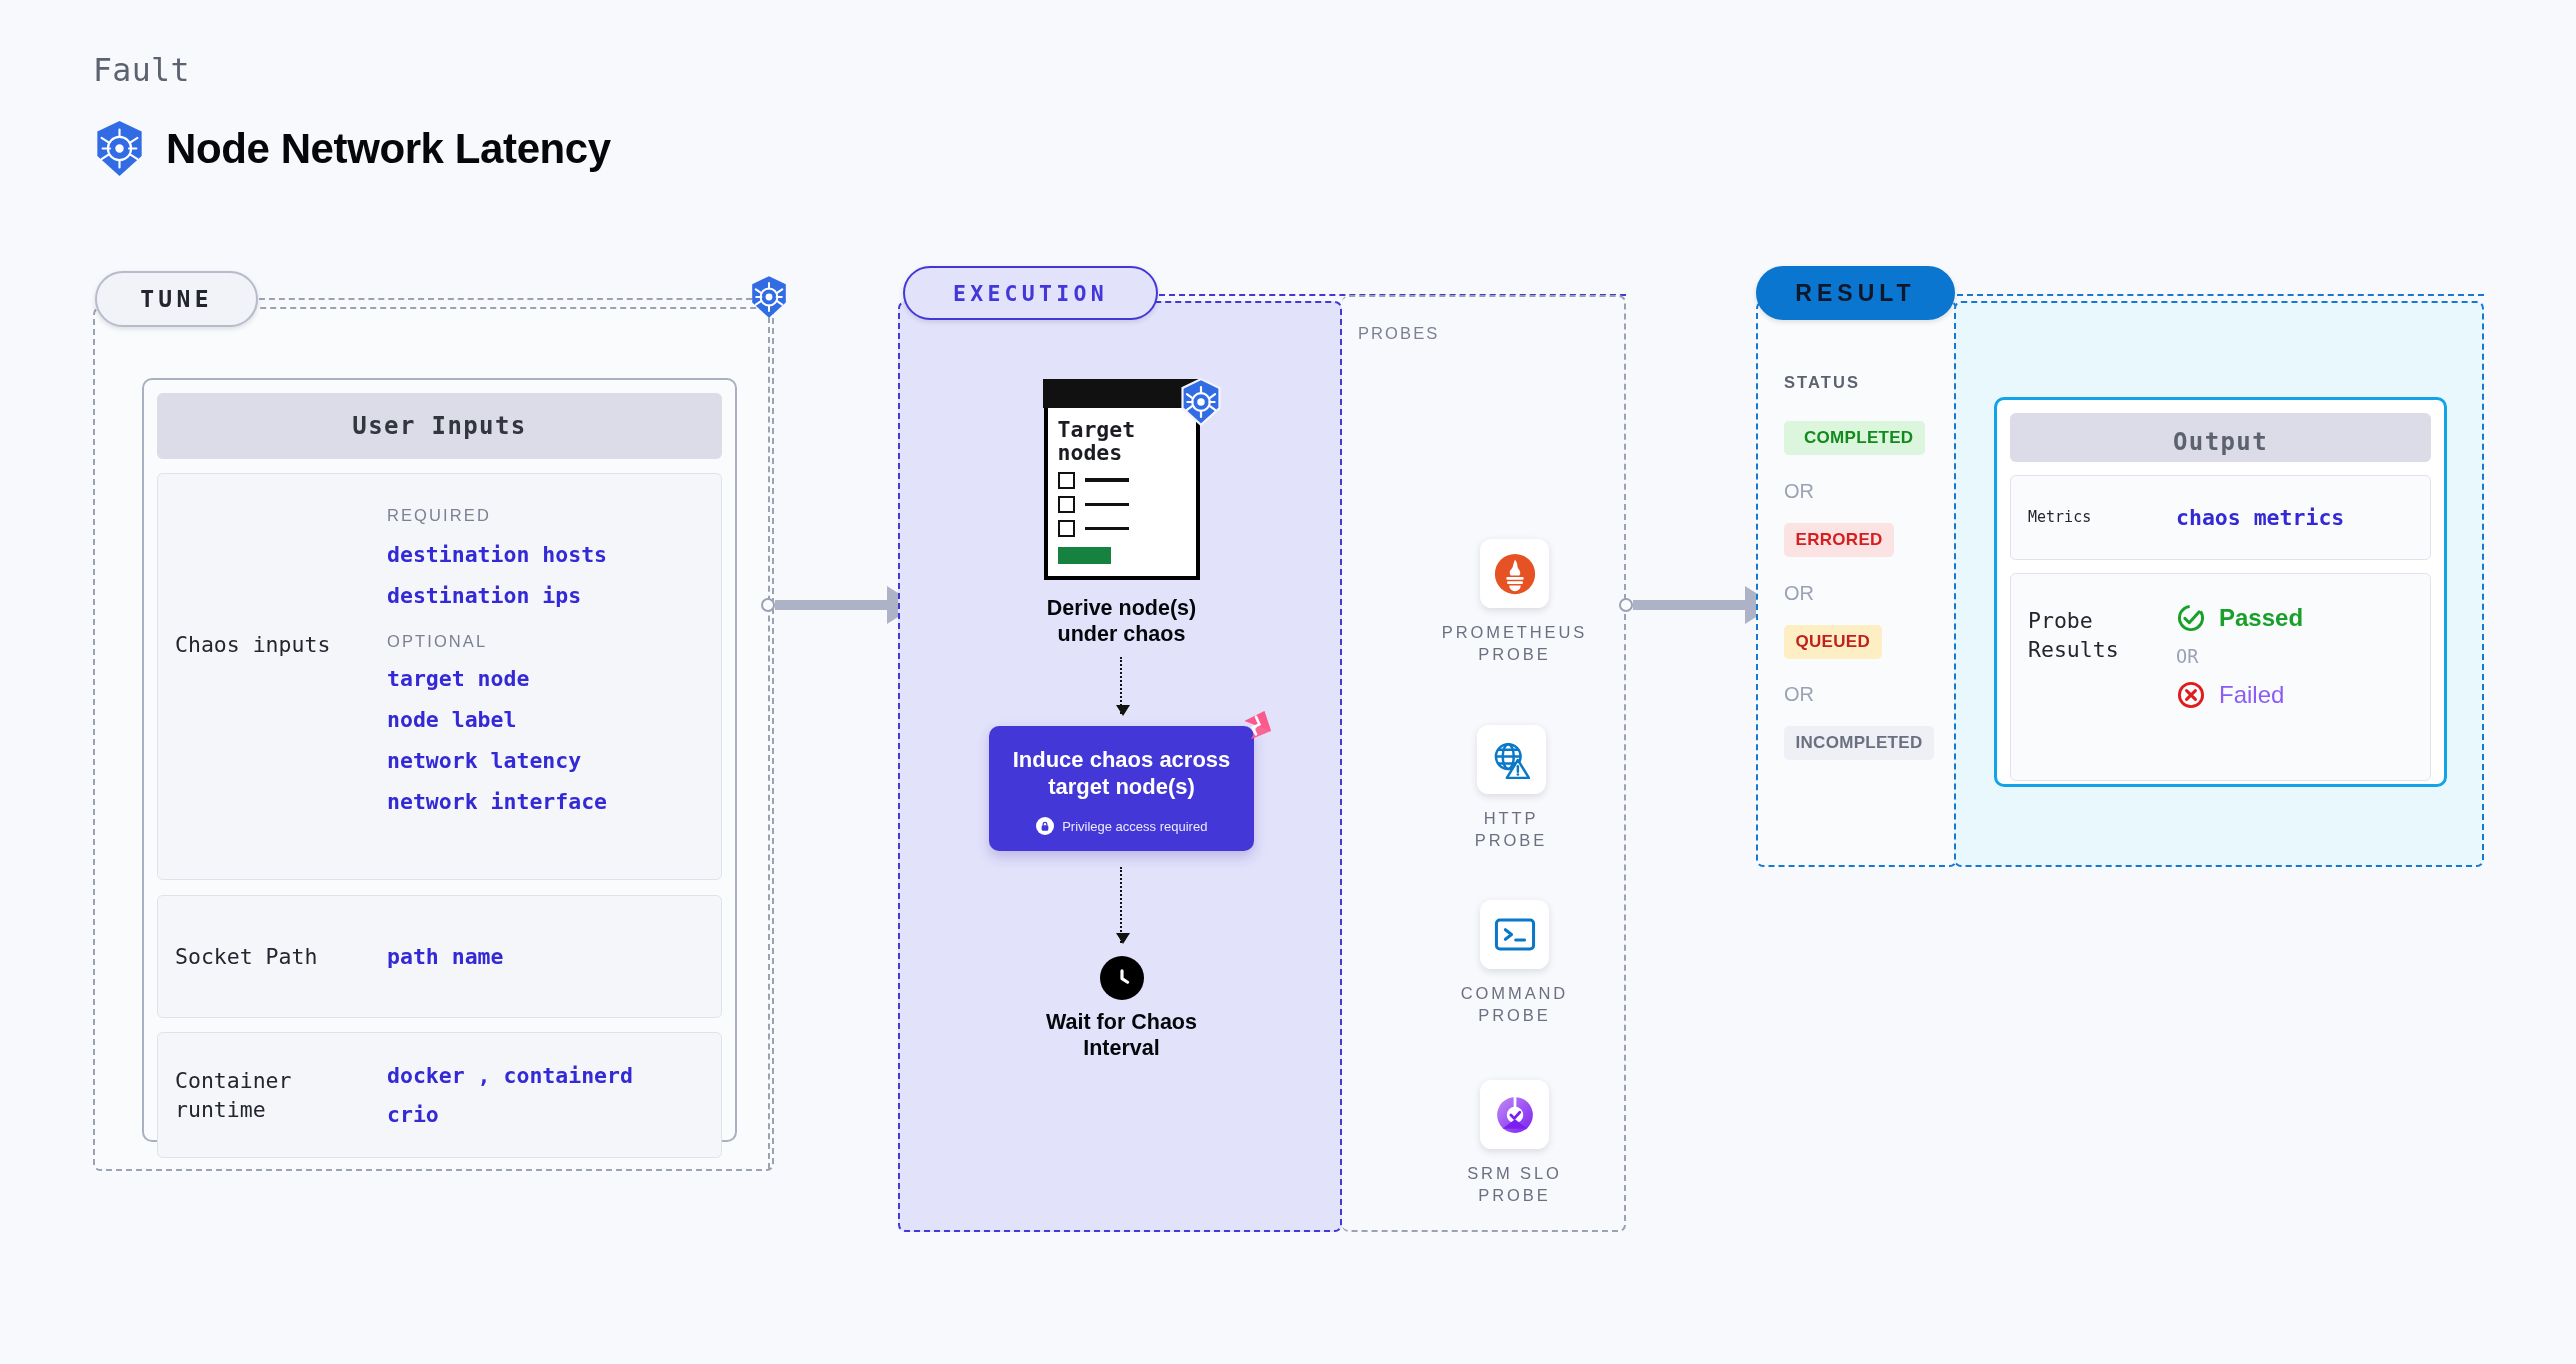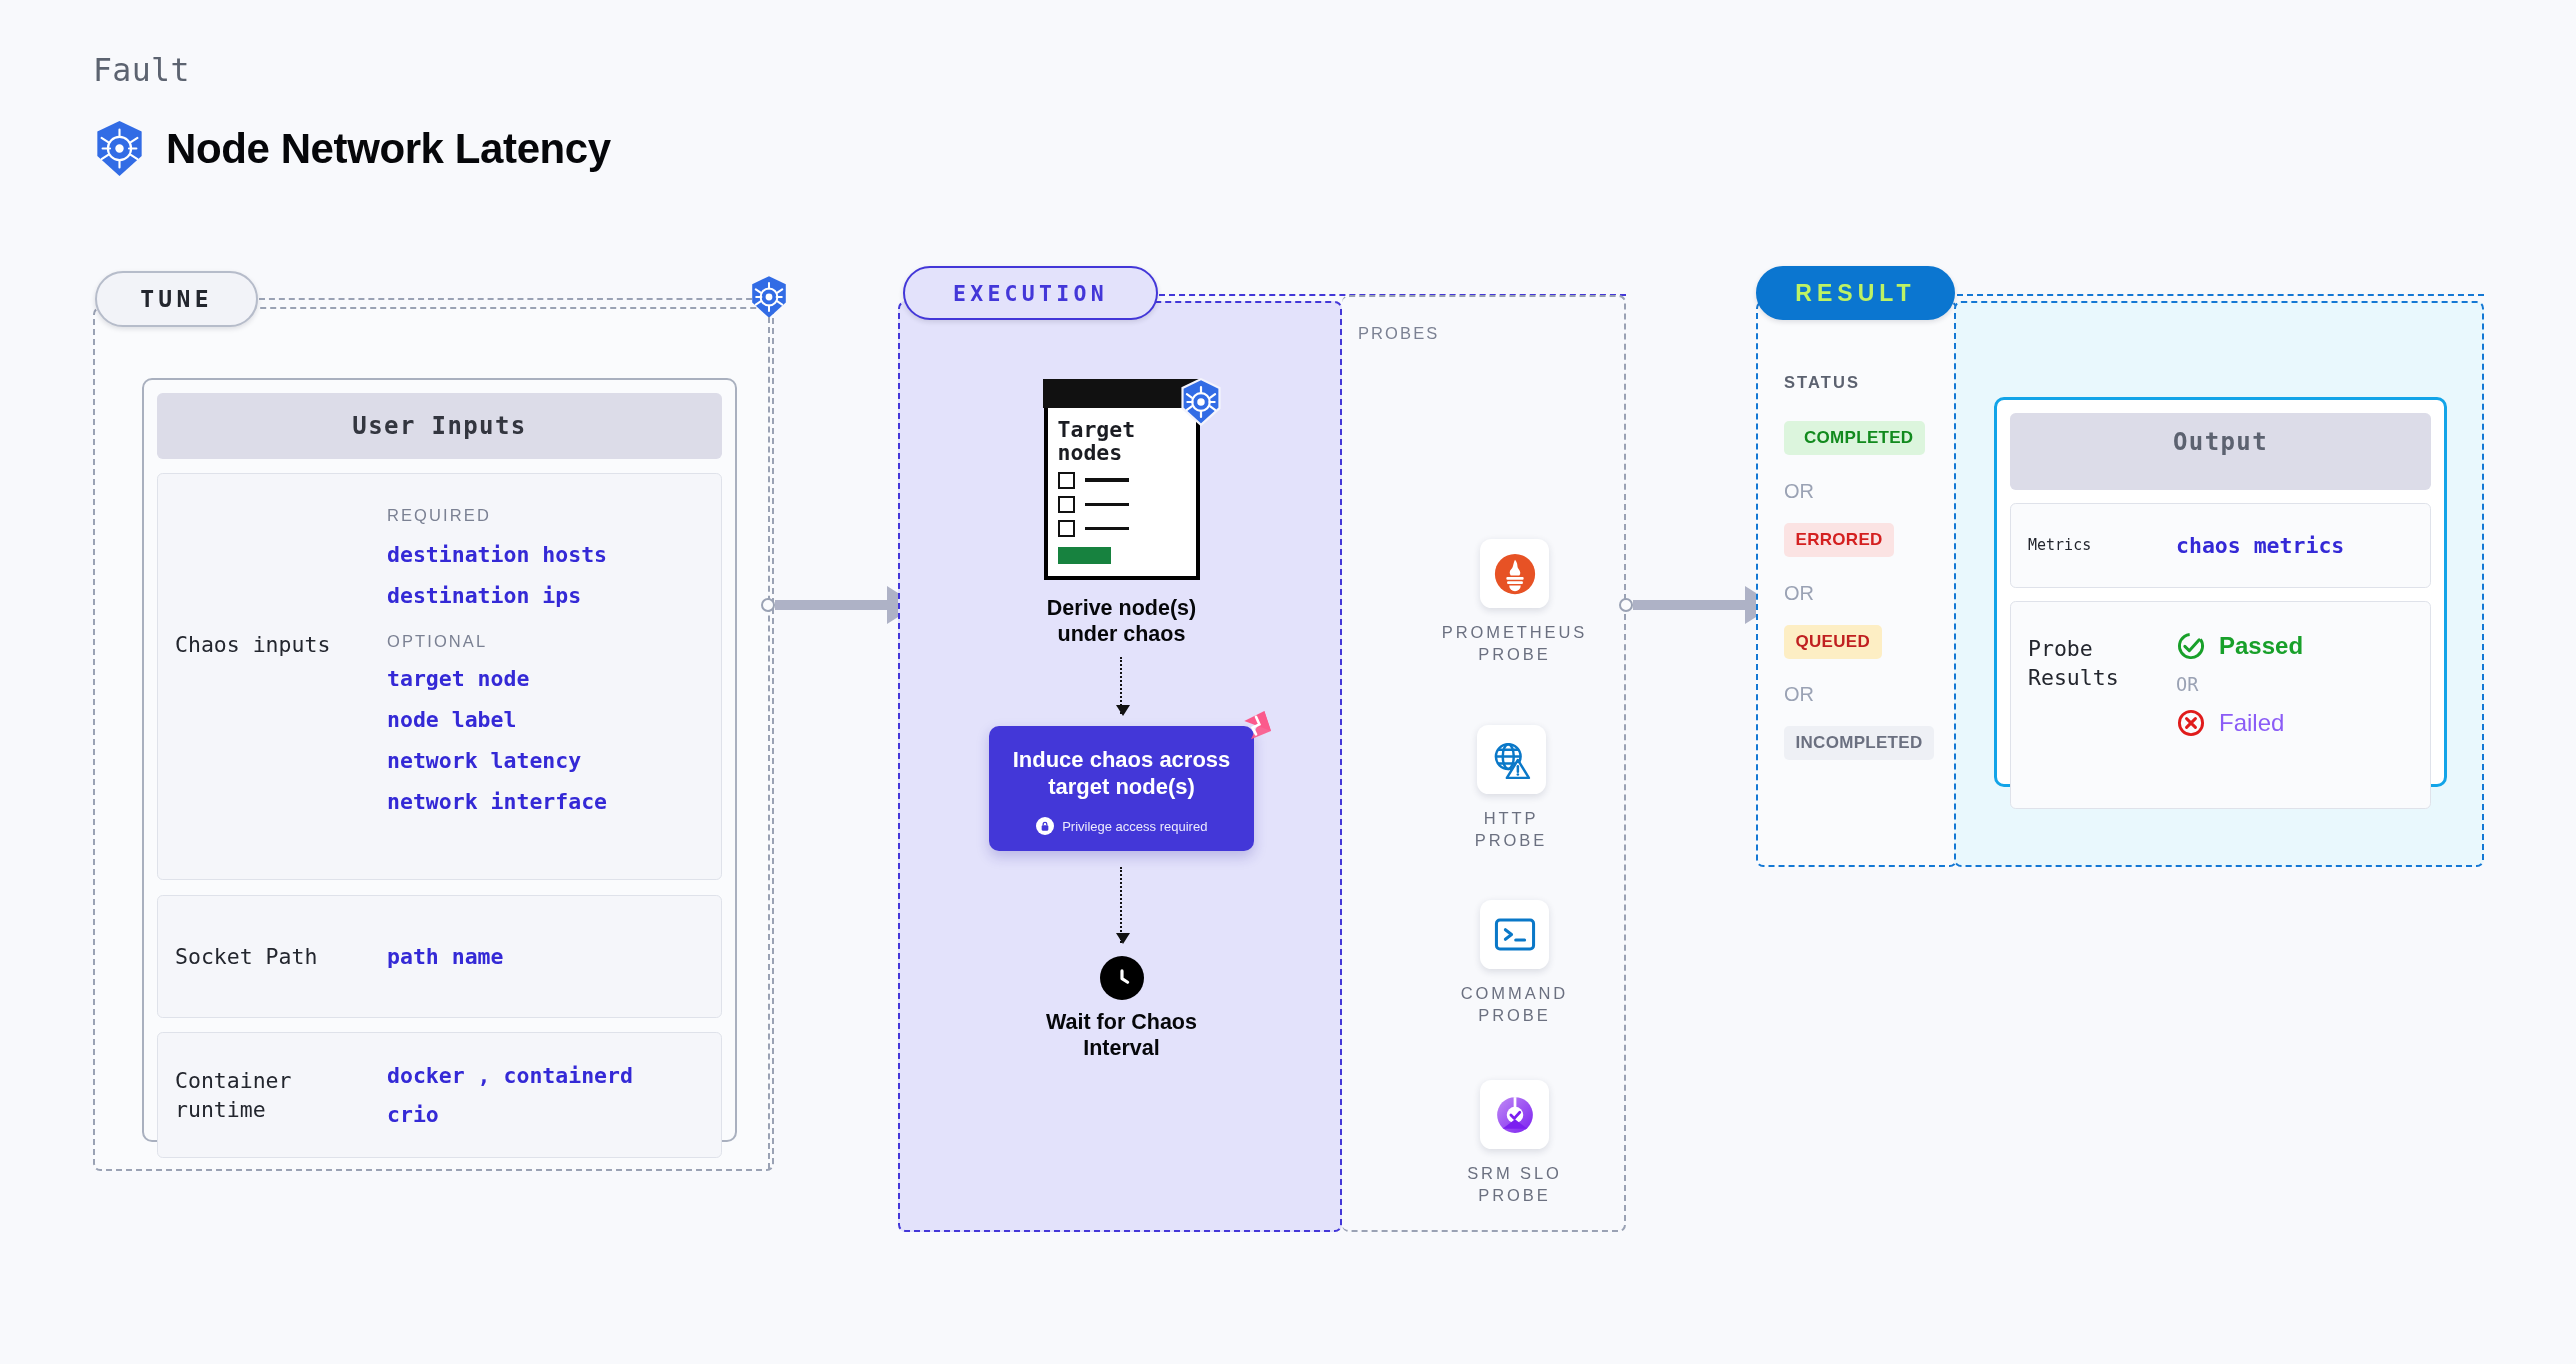--- a/index.html
+++ b/index.html
@@ -34,21 +34,21 @@
   .output-box { border: 2.1px dashed #1478d4; background: #e9f8fd; }
 
   .pill {
     position: absolute; display: flex; align-items: center; justify-content: center;
     border-radius: 716px; font-family: "DejaVu Sans Mono", monospace;
     font-weight: 700; letter-spacing: 4.3px; white-space: nowrap;
     box-shadow: 0 2.1px 5.7px rgba(20,25,50,.13);
   }
   .pill-tune   { background: #f2f3f8; border: 2.1px solid #b6bcca; color: #23262e; }
   .pill-exec   { background: #e3e2fb; border: 2.1px solid #4337d8; color: #4337d8; }
-  .pill-result { background: #0b76d0; border: 2.1px solid #0b76d0; color: #bef264;
+  .pill-result { background: #0b76d0; border: 2.1px solid #0b76d0; color: #0f172a;
                  font-family: "Liberation Sans", sans-serif; letter-spacing: 5px; }
 
   .dash-h { position: absolute; border-top: 2.1px dashed #9aa2b4; }
   .dash-h.blue  { border-top-color: #4337d8; }
   .dash-h.lblue { border-top-color: #1478d4; }
 
   
   .card-outer {
     position: absolute; border: 2.1px solid #a9b0bf; border-radius: 10px;
     background: #fafbfd; padding: 13px;
@@ -387,21 +387,21 @@
   <div class="or-txt" style="left:1784px; top:582px;">OR</div>
   <div class="badge b-queued" style="left:1784px; top:625px;">QUEUED</div>
   <div class="or-txt" style="left:1784px; top:683px;">OR</div>
   <div class="badge b-incomp" style="left:1784px; top:726px;">INCOMPLETED</div>
 
   <div class="panel" style="left:1954px; top:301px; width:530px; height:566px;">
     <div class="panel-box output-box"></div>
   </div>
 
   <div class="out-card" style="left:1994px; top:397px; width:453px; height:390px;">
-    <div class="card-title" style="height:77px; line-height:59px; font-size:24px; color:#5c6270;">Output</div>
+    <div class="card-title" style="height:49px; line-height:59px; font-size:24px; color:#5c6270;">Output</div>
 
     <div class="sub-card" style="margin-top:13px; height:85px; background:#fafbfd;">
       <div class="lbl" style="font-size:15px; width:165px; padding-left:17px;">Metrics</div>
       <div class="val" style="font-size:21.5px;">chaos metrics</div>
     </div>
 
     <div class="sub-card" style="margin-top:13px; height:208px; align-items:flex-start; background:#fafbfd;">
       <div class="lbl" style="font-size:21.5px; width:165px; padding-left:17px; padding-top:31.5px;">Probe
 Results</div>
       <div style="padding-top:29px;">

